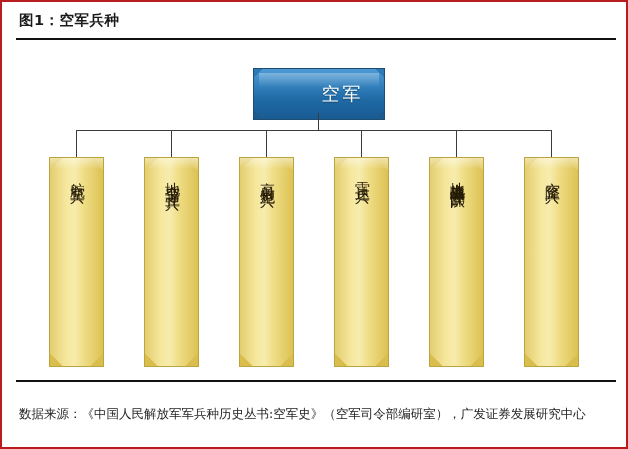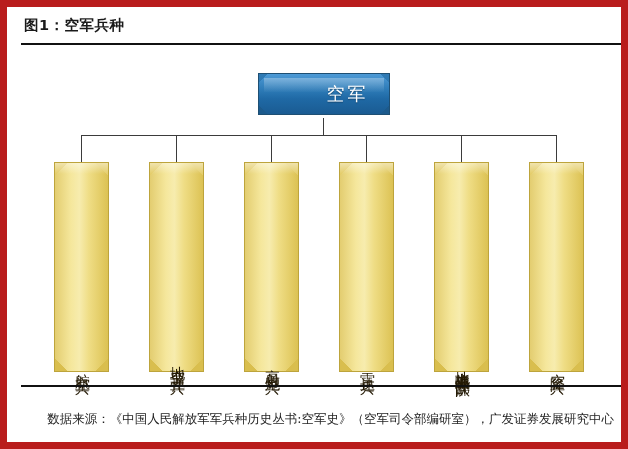--- a/index.html
+++ b/index.html
@@ -9,23 +9,22 @@
   }
   body {
     font-family: "DejaVu Sans", "Liberation Sans", sans-serif;
   }
   .figure-frame {
     position: relative;
     width: 628px;
     height: 449px;
     box-sizing: border-box;
     background: #ffffff;
-    border: 7px solid #b91c1c;
+    border: 2px solid #b91c1c;
     overflow: hidden;
-    text-align: right;
   }
   
   .fig-title {
     position: absolute;
     left: 17px;
     top: 9px;
     font-size: 14.5px;
     font-weight: bold;
     color: #1a1a1a;
     letter-spacing: 0.5px;
@@ -54,21 +53,21 @@
     top: 38px;
     width: 628px;
     height: 340px;
   }
   
   .root-node {
     position: absolute;
     left: 251px;
     top: 28px;
     width: 132px;
-    height: 42px;
+    height: 52px;
     box-sizing: border-box;
     border: 1px solid #1e4f73;
     background:
       linear-gradient(135deg, #2f7ab4 0 6px, transparent 6px) top left / 50% 50% no-repeat,
       linear-gradient(225deg, #2f7ab4 0 6px, transparent 6px) top right / 50% 50% no-repeat,
       linear-gradient(45deg,  #1c5a8c 0 6px, transparent 6px) bottom left / 50% 50% no-repeat,
       linear-gradient(315deg, #1c5a8c 0 6px, transparent 6px) bottom right / 50% 50% no-repeat,
       linear-gradient(to bottom, #4d9ad6 0%, #2e7cb8 38%, #1f69a5 62%, #1a5b92 100%);
     display: flex;
     align-items: center;

